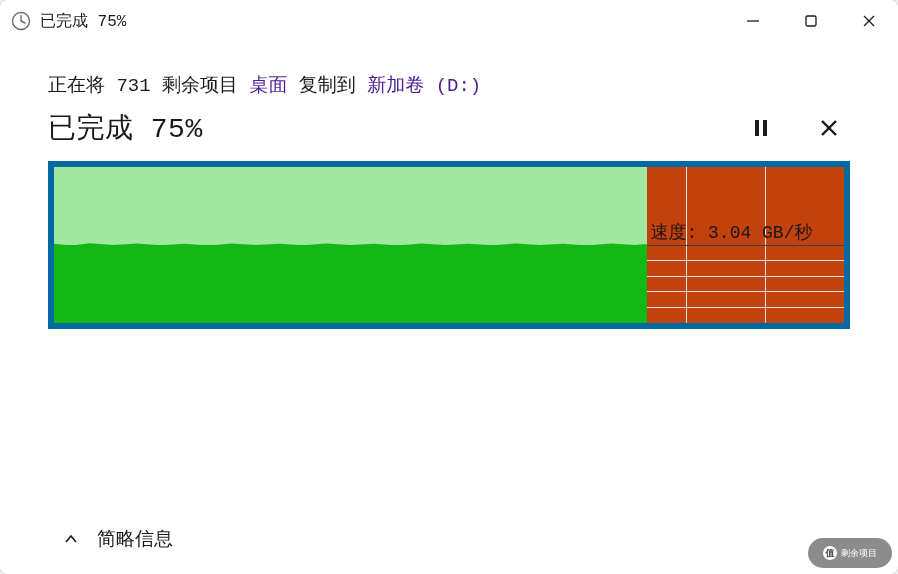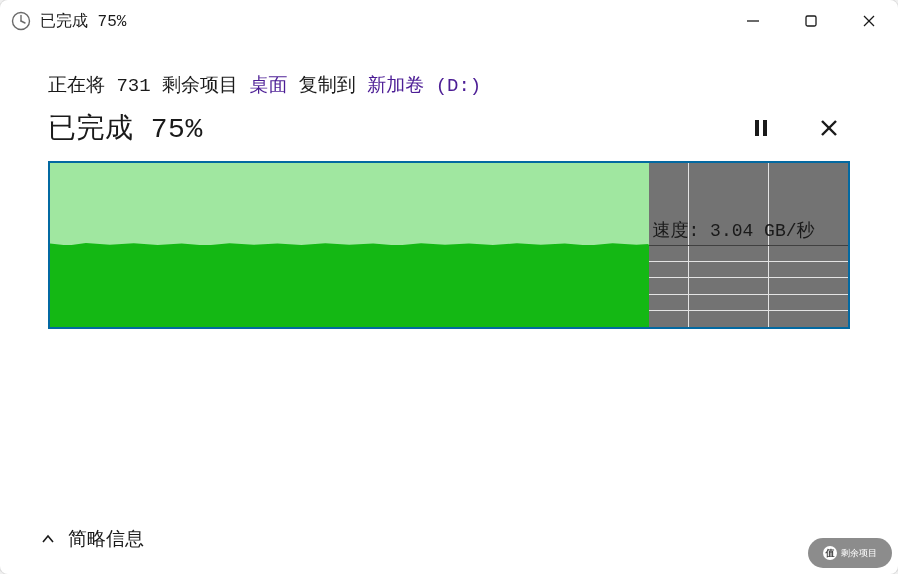--- a/index.html
+++ b/index.html
@@ -59,23 +59,23 @@
     width: 34px; height: 34px;
     display: flex; align-items: center; justify-content: center;
     font-size: 22px;
     cursor: default;
     font-weight: 600;
   }
   .chart {
     margin-top: 14px;
     width: 100%;
     height: 168px;
-    border: 2px solid #0369a1;
+    border: 6px solid #0369a1;
     position: relative;
-    background: #737373;
+    background: #c2410c;
   }
   .chart-grid {
     position: absolute; inset: 0;
     display: flex;
   }
   .chart-grid .col {
     flex: 1;
     border-right: 1px solid #e4e4e4;
   }
   .chart-grid .col:last-child { border-right: none; }
@@ -122,24 +122,24 @@
     height: 0;
     border-top: 1px solid #404040;
   }
   .details {
     margin-top: 24px;
     font-size: 19px;
     color: #1a1a1a;
     line-height: 1.65;
   }
   .footer {
-    padding: 0 48px 22px 40px;
-    display: flex;
-    align-items: center;
-    gap: 12px;
+    padding: 0 48px 22px 63px;
+    display: flex;
+    align-items: center;
+    gap: 18px;
     margin-top: auto;
   }
   .chevron {
     width: 16px; height: 16px;
     display: flex; align-items:center; justify-content:center;
   }
   .footer-text { font-size: 19px; color: #1a1a1a; }
   .watermark {
     position: absolute;
     right: 6px; bottom: 6px;

